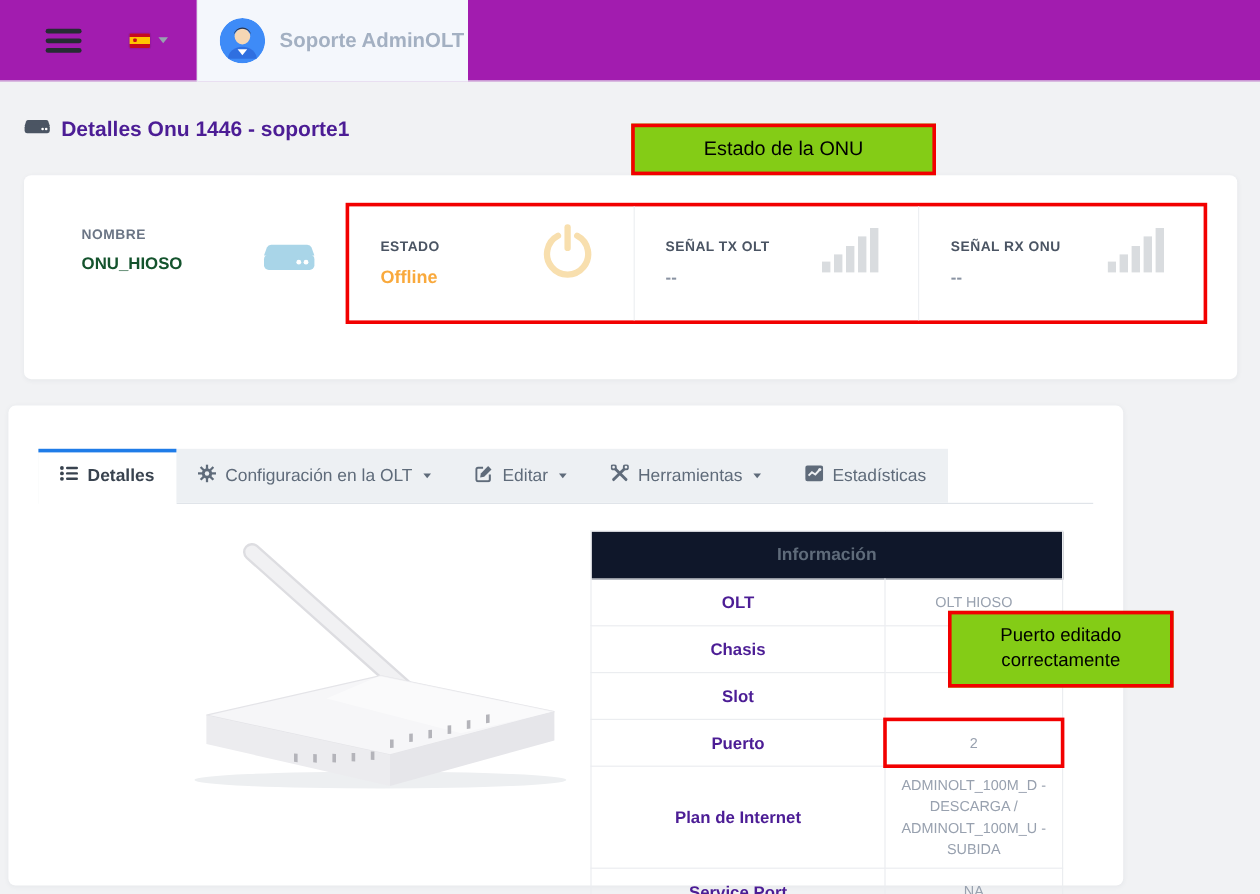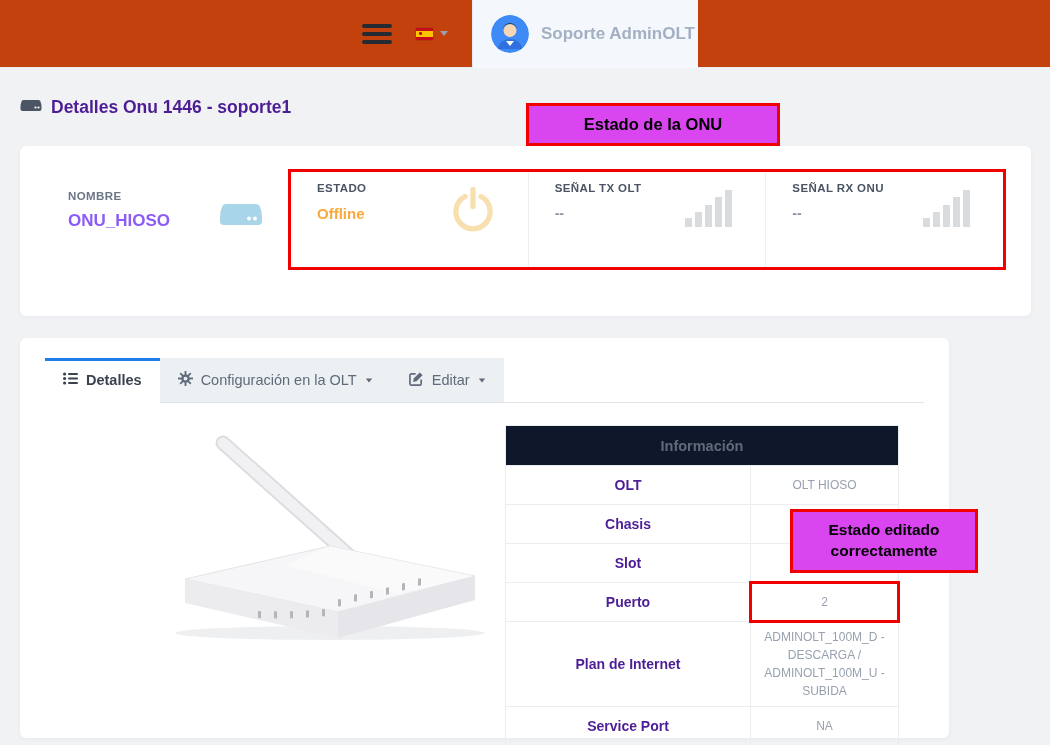--- a/index.html
+++ b/index.html
@@ -6,22 +6,22 @@
   html,body { width:1050px; height:745px; }
   body {
     font-family:"Liberation Sans", sans-serif;
     background:#f1f2f4;
     position:relative;
     overflow:hidden;
     color:#5f6b7a;
   }
   
   .navbar {
-    height:68px; background:#c2410c; border-bottom:1px solid #e8ebef;
-    display:flex; align-items:center; justify-content:center;
+    height:68px; background:#a21caf; border-bottom:1px solid #e8ebef;
+    display:flex; align-items:center; justify-content:flex-start;gap:16px;
   }
   .hamburger { margin-left:38px; cursor:pointer; width:30px; }
   .hamburger span { display:block; height:4px; background:#262b33; border-radius:2px; margin:4px 0; }
   .nav-right { display:flex; align-items:stretch; height:68px; }
   .flag-btn { display:flex; align-items:center; gap:7px; padding:0 24px; cursor:pointer; }
   .flag { width:17px; height:12px; border-radius:1px;
     background:linear-gradient(to bottom,#c60b1e 0 3px,#ffc400 3px 9px,#c60b1e 9px 12px);
     box-shadow:0 0 0 1px rgba(0,0,0,.08); position:relative; }
   .flag::after { content:""; position:absolute; left:3px; top:4.5px; width:3px; height:3px; background:#c60b1e; border-radius:1px; }
   .caret { width:0; height:0; border-left:4px solid transparent; border-right:4px solid transparent; border-top:5px solid #98a2b0; }
@@ -31,31 +31,31 @@
   .user-name { font-size:17px; font-weight:600; color:#a3b0c2; white-space:nowrap; }
   .nav-spacer { width:28px; }
   
   .page-title-row { display:flex; align-items:center; gap:9px; margin:28px 0 0 20px; }
   .page-title { font-size:17.5px; font-weight:700; color:#4c1d95; }
   
   .card { background:#fff; border-radius:6px; box-shadow:0 1px 4px rgba(40,50,70,.05); }
   .status-card { position:absolute; left:20px; top:146px; width:1011px; height:170px; }
   .nombre-block { position:absolute; left:48px; top:44px; }
   .mini-label { font-size:11.5px; font-weight:700; letter-spacing:.4px; color:#6b7585; }
-  .nombre-value { font-size:17px; font-weight:700; color:#8b5cf6; margin-top:9px; }
+  .nombre-value { font-size:14px; font-weight:700; color:#14532d; margin-top:9px; }
   .device-icon-wrap { position:absolute; left:198px; top:50px; }
   .status-box { position:absolute; left:268px; top:23px; width:718px; height:101px;
     border:3px solid #f20000; background:#fff; display:flex; }
-  .status-section { flex:1; position:relative; padding:10px 0 0 26px; }
+  .status-section { flex:1; position:relative; padding:28px 0 0 26px; }
   .status-section + .status-section { border-left:1px solid #edeff2; }
   .status-value { font-size:14px; font-weight:700; color:#8a93a2; margin-top:11px; }
   .status-value.offline { color:#f9a93c; font-size:15px; }
   .status-icon { position:absolute; right:32px; top:14px; }
   
-  .detail-card { position:absolute; left:20px; top:338px; width:929px; height:400px; padding:20px 25px 0; }
+  .detail-card { position:absolute; left:7px; top:338px; width:929px; height:400px; padding:36px 25px 0; }
   .tabbar { border-bottom:1px solid #e0e4e9; display:flex; align-items:flex-end; }
   .tabstrip { display:inline-flex; background:#edf0f3; }
   .tab { display:flex; align-items:center; gap:8px; padding:13px 18px; font-size:14.5px;
     color:#5f6b7a; cursor:pointer; white-space:nowrap; }
   .tab .caret { border-top-color:#5f6b7a; transform:scale(.8); }
   .tab.active { background:#fff; border-top:3px solid #1f7ce8; padding-top:10px;
     margin-bottom:-1px; border-bottom:1px solid #fff; color:#39434f; font-weight:600; }
   
   .content-row { display:flex; margin-top:22px; }
   .router-zone { width:500px; }
@@ -64,22 +64,22 @@
   .info-table th, .info-table td { border:1px solid #ebedf0; text-align:center; vertical-align:middle; }
   .info-table th { height:40px; background:#0f172a; color:#5f6b7a; font-size:14.5px; font-weight:700; }
   .info-table td { height:39px; }
   td.cell-label { width:245px; color:#4c1d95; font-weight:700; font-size:14px; }
   td.cell-value { color:#98a1af; font-size:12px; padding:6px 9px; line-height:1.5; }
   tr.row-plan td { height:73px; }
   .red-cell-box { position:absolute; left:-2px; top:-2px; right:-2px; bottom:-2px;
     border:3px solid #f20000; pointer-events:none; }
   td.pos-rel { position:relative; }
   
-  .ann { position:absolute; background:#d946ef; border:3px solid #f20000; color:#000;
-    font-weight:700; display:flex; flex-direction:column; align-items:center; justify-content:center;
+  .ann { position:absolute; background:#84cc16; border:3px solid #f20000; color:#000;
+    font-weight:400; display:flex; flex-direction:column; align-items:center; justify-content:center;
     z-index:20; }
   .ann-estado { left:526px; top:103px; width:254px; height:43px; font-size:16.5px; }
   .ann-puerto { left:790px; top:509px; width:188px; height:64px; font-size:15.5px; line-height:1.35; }
 </style>
 </head>
 <body>
 
 <div class="navbar">
   <div class="hamburger">
     <span></span>
@@ -211,20 +211,42 @@
       </div>
       <div class="tab">
         <span>
           <svg width="15" height="15" viewBox="0 0 16 16" fill="none" stroke="#5f6b7a" stroke-width="1.8">
             <path d="M13 9 v4.5 a1.5 1.5 0 0 1 -1.5 1.5 h-9 A1.5 1.5 0 0 1 1 13.5 v-9 A1.5 1.5 0 0 1 2.5 3 H7"></path>
             <path d="M11.5 1.5 l3 3 L8 11 l-3.6.6 L5 8 Z" fill="#5f6b7a" stroke="none"></path>
           </svg>
         </span>
         <span>Editar</span>
         <span class="caret"></span>
+      </div>
+      <div class="tab">
+        <span>
+          <svg width="15" height="15" viewBox="0 0 16 16" stroke="#5f6b7a" stroke-width="2.6" stroke-linecap="round">
+            <line x1="2.5" y1="2.5" x2="13.5" y2="13.5"></line>
+            <line x1="13.5" y1="2.5" x2="2.5" y2="13.5"></line>
+            <circle cx="2.5" cy="2.5" r="2" fill="#edf0f3" stroke-width="1.6"></circle>
+            <circle cx="13.5" cy="2.5" r="2" fill="#edf0f3" stroke-width="1.6"></circle>
+          </svg>
+        </span>
+        <span>Herramientas</span>
+        <span class="caret"></span>
+      </div>
+      <div class="tab">
+        <span>
+          <svg width="15" height="15" viewBox="0 0 16 16">
+            <rect x="0" y="1" width="16" height="14" rx="2" fill="#5f6b7a"></rect>
+            <polyline points="3,10 6,7 9,9 13,4.5" fill="none" stroke="#edf0f3" stroke-width="1.8"></polyline>
+            <circle cx="13" cy="4.5" r="1.4" fill="#edf0f3"></circle>
+          </svg>
+        </span>
+        <span>Estadísticas</span>
       </div>
     </div>
   </div>
 
   <div class="content-row">
     <div class="router-zone">
       <svg class="router-svg" width="360" height="215" viewBox="0 0 360 215">
         <ellipse cx="185" cy="204" rx="155" ry="7" fill="#edeff1"></ellipse>
         <line x1="78" y1="14" x2="208" y2="130" stroke="#dddde1" stroke-width="15" stroke-linecap="round"></line>
         <line x1="78" y1="14" x2="208" y2="130" stroke="#f1f1f3" stroke-width="11" stroke-linecap="round"></line>
@@ -282,15 +304,15 @@
       </tr>
     </tbody>
       </table>
   </div>
 </div>
 
 <div class="ann ann-estado">
   <span>Estado de la ONU</span>
 </div>
 <div class="ann ann-puerto">
-  <span>Estado editado</span>
+  <span>Puerto editado</span>
   <span>correctamente</span>
 </div>
 
 </body></html>

